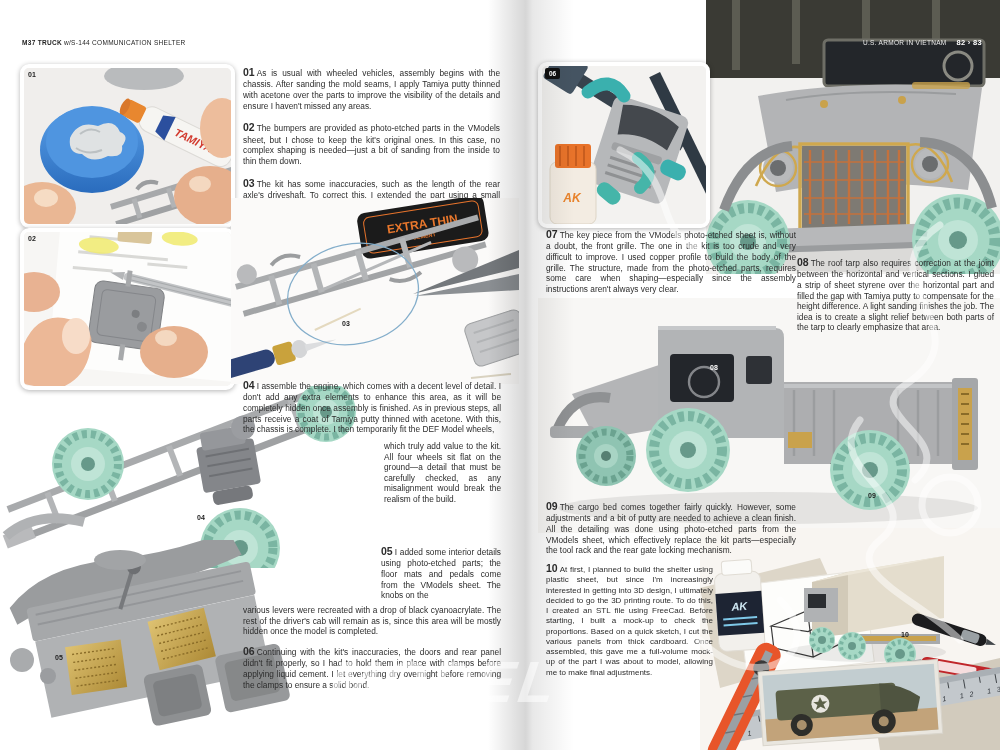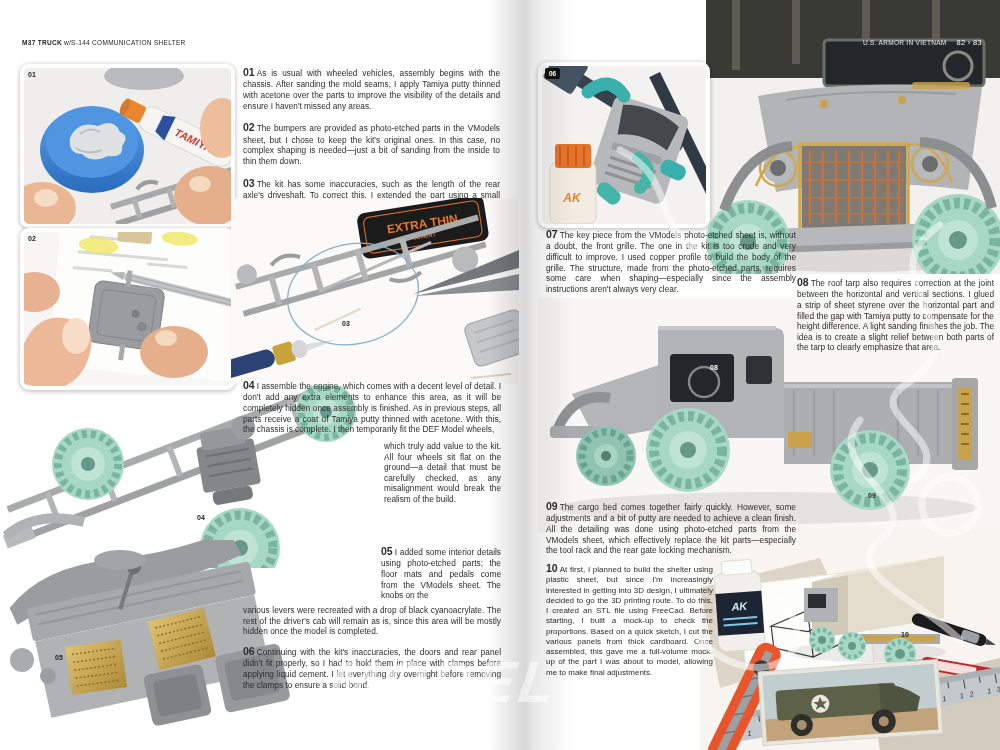--- a/index.html
+++ b/index.html
@@ -3,21 +3,21 @@
 <meta charset="utf-8">
 <style>
   html,body{margin:0;padding:0;background:#9a9a9a;}
   .spread{position:relative;width:1000px;height:750px;background:#ffffff;overflow:hidden;
           font-family:"Liberation Sans","DejaVu Sans",sans-serif;}
   .abs{position:absolute;}
   
   .hdr-left{left:22px;top:39px;font-size:6.5px;letter-spacing:.3px;color:#1e1e1e;}
   .hdr-left b{font-weight:bold}
   .hdr-right{right:18px;top:38px;font-size:6.5px;color:#e8e8e8;letter-spacing:.3px;text-align:right;}
-  .hdr-right .pgs{font-weight:normal;color:#fff;margin-left:10px;font-size:7.5px;}
+  .hdr-right .pgs{font-weight:bold;color:#fff;margin-left:10px;font-size:7.5px;}
   
   .ph{position:absolute;background:#f2f1ef;border:4px solid #fff;border-radius:9px;
       box-shadow:0 1px 5px rgba(0,0,0,.30);overflow:hidden;}
   .phb{position:absolute;overflow:hidden;}
   
   .tx{position:absolute;font-size:8.3px;line-height:1.28;color:#2c2c2c;text-align:justify;}
   .tx p{margin:0 0 10px 0;}
   .sn{font-weight:bold;font-size:10.5px;padding-right:2px;}
   
   .pnum{position:absolute;font-size:7px;font-weight:bold;color:#1c1c1c;z-index:30;}
@@ -350,21 +350,21 @@
         <text x="30" y="136" text-anchor="middle" font-size="12" font-weight="bold" font-style="italic" fill="#e8832c">AK</text>
       </g>
     </svg>
   </div>
   <div class="pnum boxed" style="left:545px;top:68px;">06</div>
 
   <div class="tx" style="left:546px;top:228px;width:250px;">
     <p><span class="sn">07</span><span>The key piece from the VModels photo-etched sheet is, without a doubt, the front grille. The one in the kit is too crude and very difficult to improve. I used copper profile to build the body of the grille. The structure, made from the photo-etched parts, requires some care when shaping—especially since the assembly instructions aren't always very clear.</span></p>
   </div>
 
-  <div class="tx" style="left:797px;top:276px;width:197px;z-index:6;">
+  <div class="tx" style="left:797px;top:256px;width:197px;z-index:6;">
     <p><span class="sn">08</span><span>The roof tarp also requires correction at the joint between the horizontal and vertical sections. I glued a strip of sheet styrene over the horizontal part and filled the gap with Tamiya putty to compensate for the height difference. A light sanding finishes the job. The idea is to create a slight relief between both parts of the tarp to clearly emphasize that area.</span></p>
   </div>
 
   <div class="phb" style="left:538px;top:298px;width:462px;height:235px;">
     <svg width="462" height="235" viewBox="0 0 462 235">
       <rect width="462" height="235" fill="#f8f7f5"></rect>
       <ellipse cx="230" cy="210" rx="210" ry="16" fill="#00000014"></ellipse>
       <g>
         <path d="M34,96 L124,66 L138,128 L58,142 Z" fill="#b4b5b7"></path>
         <path d="M20,130 q16,-36 52,-30" stroke="#8f9193" stroke-width="10" fill="none"></path>

